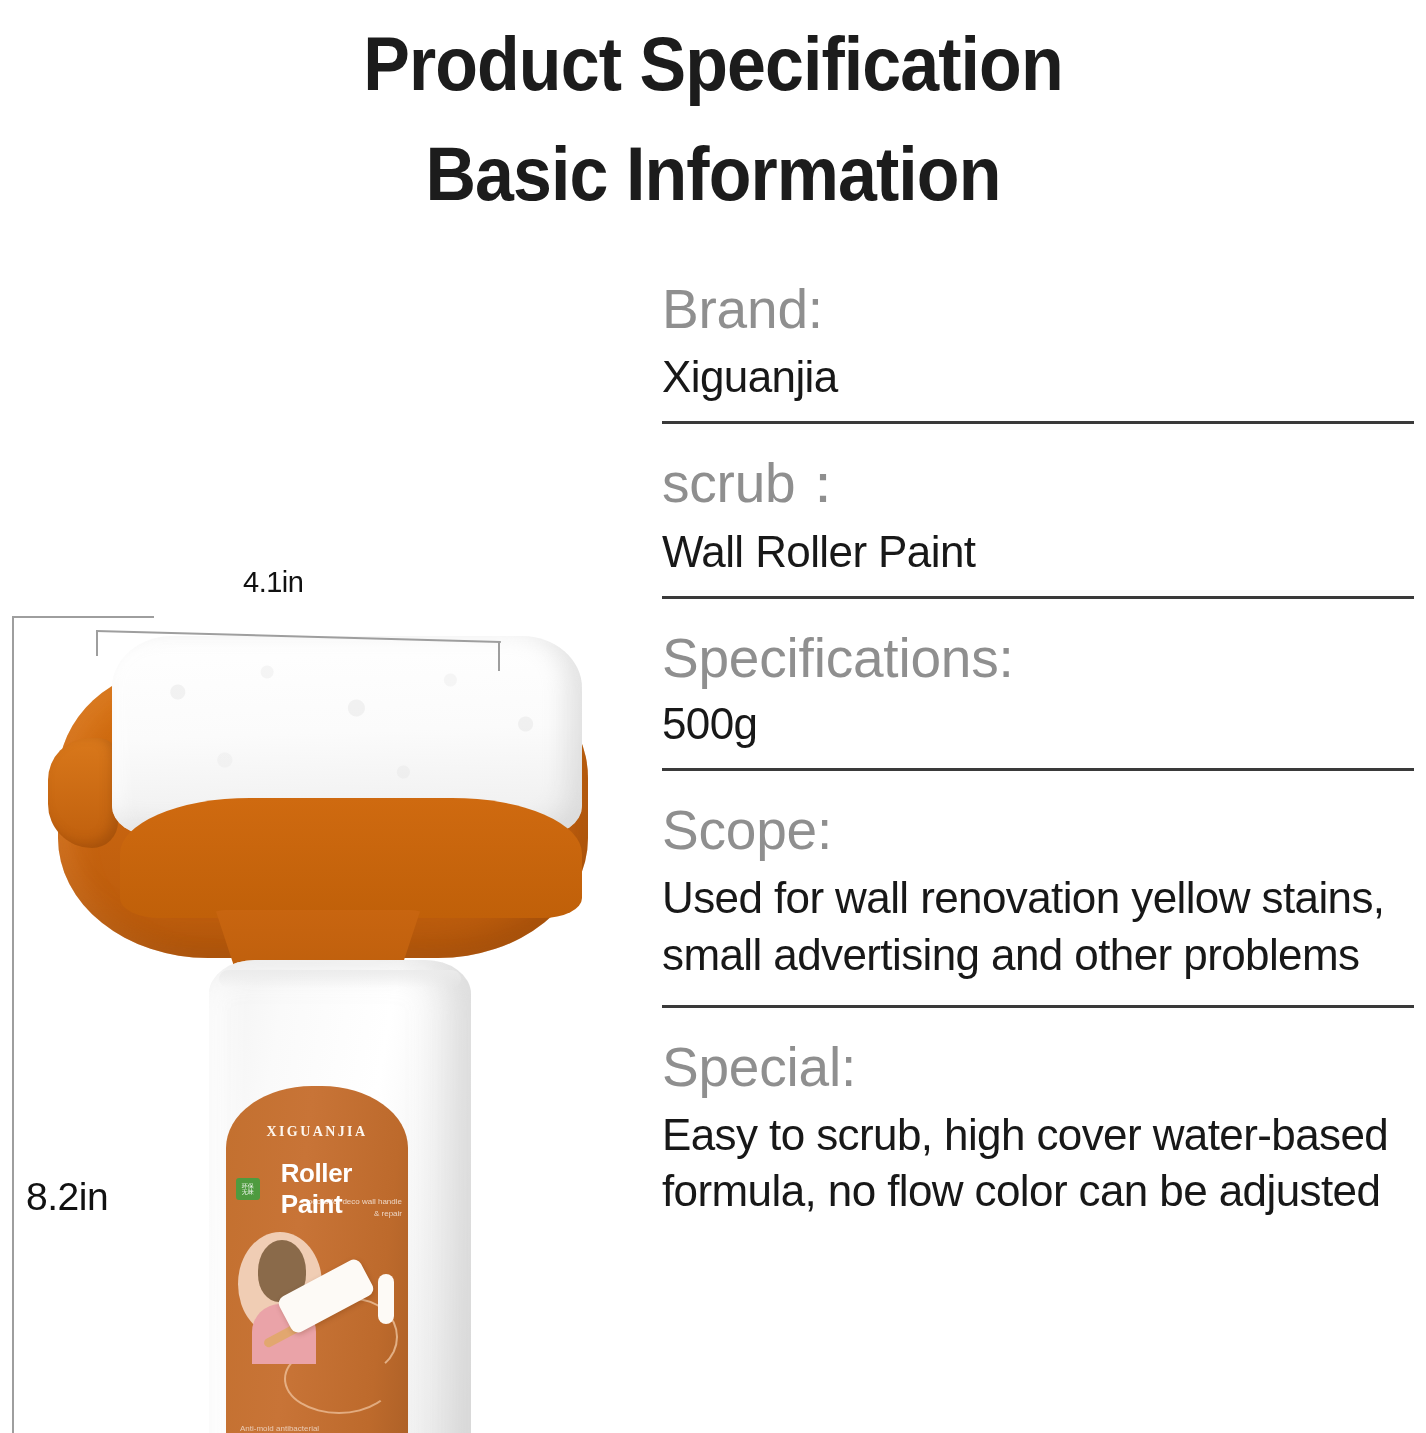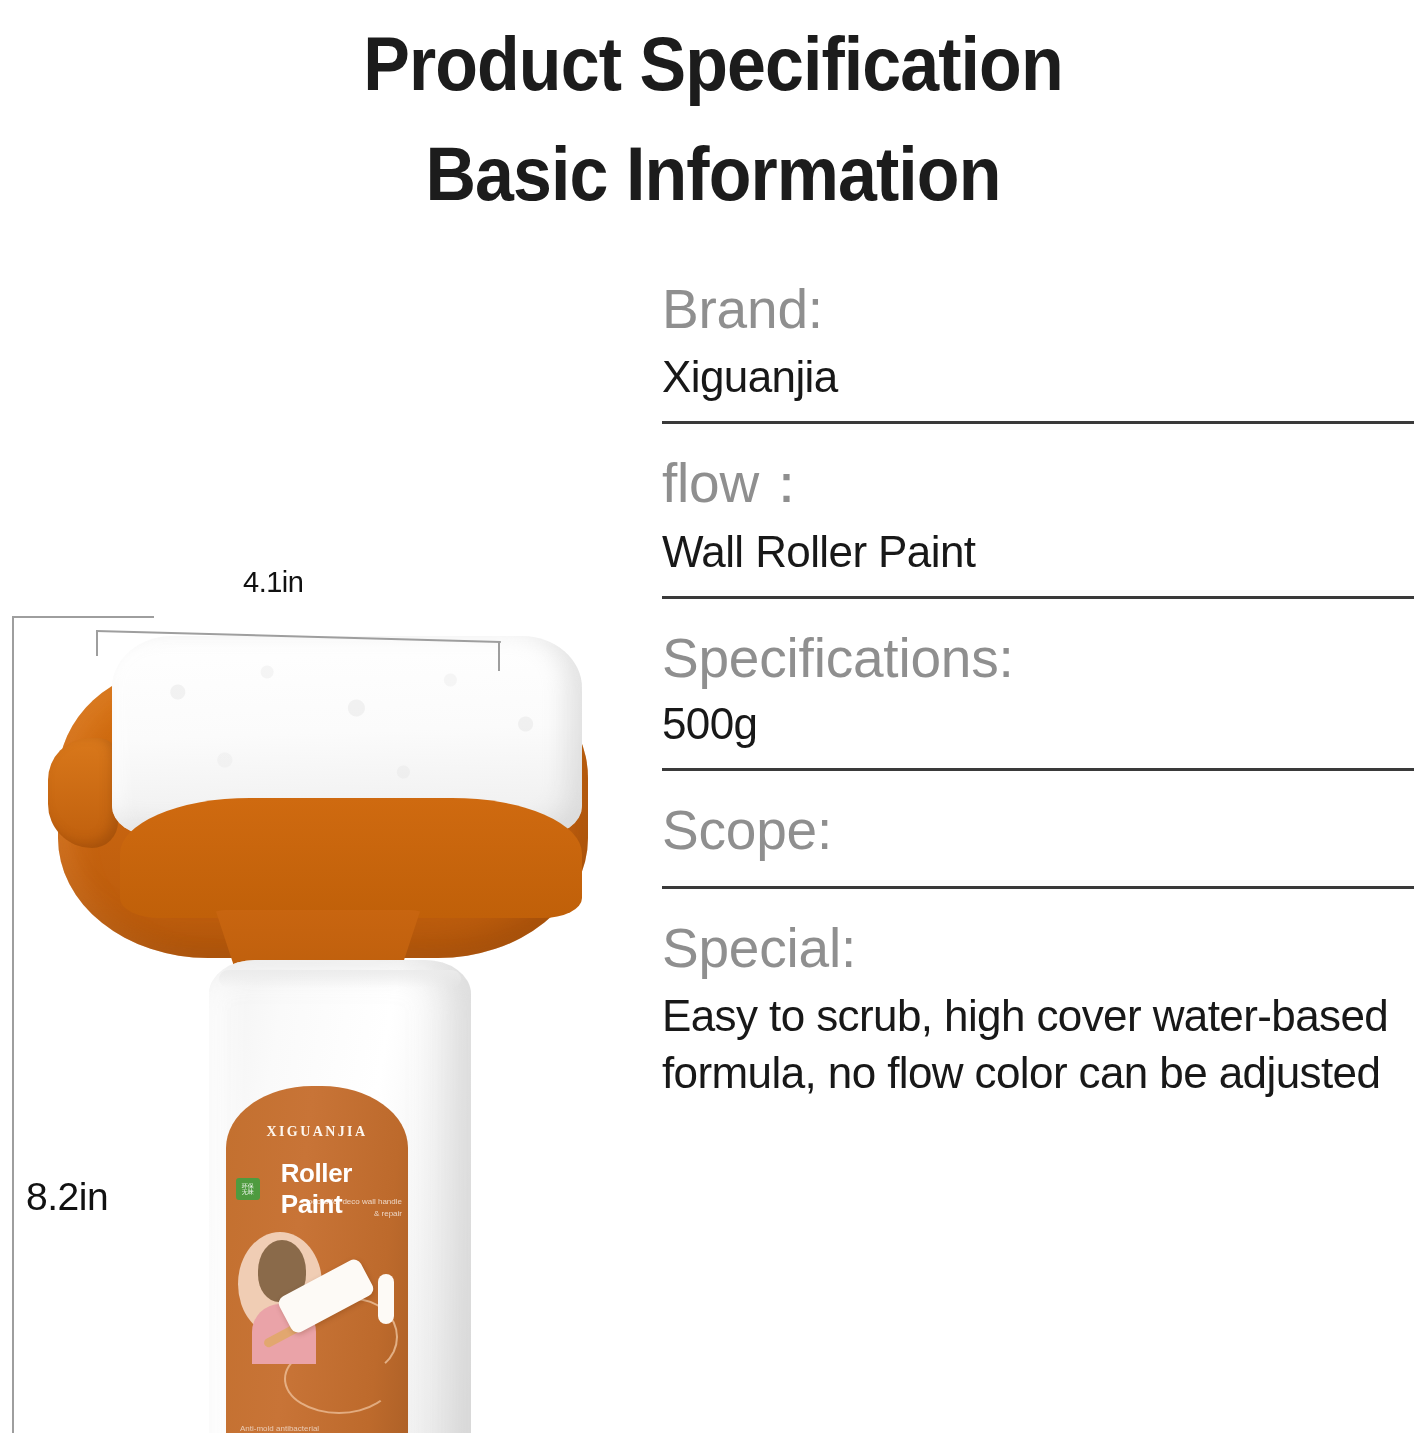--- a/index.html
+++ b/index.html
@@ -319,33 +319,34 @@
 
   <div class="specs">
 
     <div class="spec-row r1">
       <div class="spec-key">Brand:</div>
       <div class="spec-val">Xiguanjia</div>
       <div class="spec-divider"></div>
     </div>
 
     <div class="spec-row r2">
-      <div class="spec-key">flow：</div>
+      <div class="spec-key">scrub：</div>
       <div class="spec-val">Wall Roller Paint</div>
       <div class="spec-divider"></div>
     </div>
 
     <div class="spec-row r3">
       <div class="spec-key">Specifications:</div>
       <div class="spec-val">500g</div>
       <div class="spec-divider"></div>
     </div>
 
     <div class="spec-row r4">
       <div class="spec-key">Scope:</div>
+      <div class="spec-val">Used for wall renovation yellow stains, small advertising and other problems</div>
       <div class="spec-divider"></div>
     </div>
 
     <div class="spec-row r5">
       <div class="spec-key">Special:</div>
       <div class="spec-val">Easy to scrub, high cover water-based formula, no flow color can be adjusted</div>
     </div>
 
   </div>
 </div>

